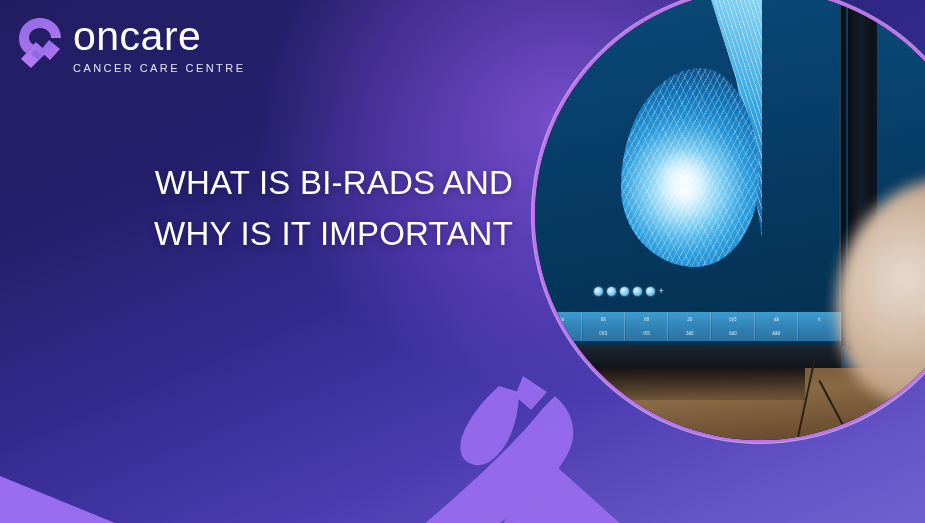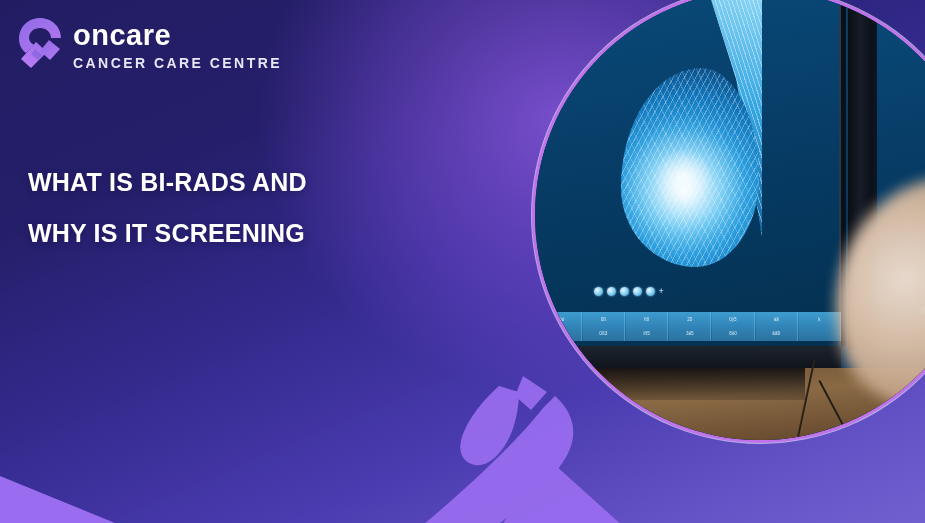--- a/index.html
+++ b/index.html
@@ -49,45 +49,45 @@
     position: absolute;
     left: 16px;
     top: 16px;
     display: flex;
     align-items: center;
     gap: 9px;
   }
   .logo-mark { width: 48px; height: 58px; flex: 0 0 auto; }
   .logo-text { display: flex; flex-direction: column; justify-content: center; }
   .logo-word {
-    font-size: 29px;
+    font-size: 41px;
     line-height: 1.0;
-    font-weight: 700;
+    font-weight: 400;
     color: #ffffff;
     letter-spacing: 0.5px;
   }
   .logo-tag {
     margin-top: 6px;
-    font-size: 14px;
+    font-size: 11px;
     line-height: 1;
-    font-weight: 700;
+    font-weight: 400;
     color: #e9e6f7;
     letter-spacing: 2.45px;
   }
 
   
   .headline {
     position: absolute;
     left: 28px;
     top: 157px;
     width: 485px;
-    text-align: left;
+    text-align: right;
     color: #ffffff;
-    font-weight: bold;
-    font-size: 25px;
+    font-weight: normal;
+    font-size: 33px;
     line-height: 51px;
     letter-spacing: 0.2px;
     text-shadow: 0 2px 7px rgba(20,12,60,0.45);
   }
   .headline .ln { display: block; white-space: nowrap; }
 
   
   .photo-circle {
     position: absolute;
     left: 535px;
@@ -324,16 +324,16 @@
       <path d="M19 33 L26 39 L22 44 L15 38 Z" fill="#7d5cd8" opacity="0.55"></path>
     </svg>
     <div class="logo-text">
       <span class="logo-word">oncare</span>
       <span class="logo-tag">CANCER CARE CENTRE</span>
     </div>
   </div>
 
   <h1 class="headline">
     <span class="ln">WHAT IS BI-RADS AND</span>
-    <span class="ln">WHY IS IT SCREENING</span>
+    <span class="ln">WHY IS IT IMPORTANT</span>
   </h1>
 
 </div>
 
 </body></html>

